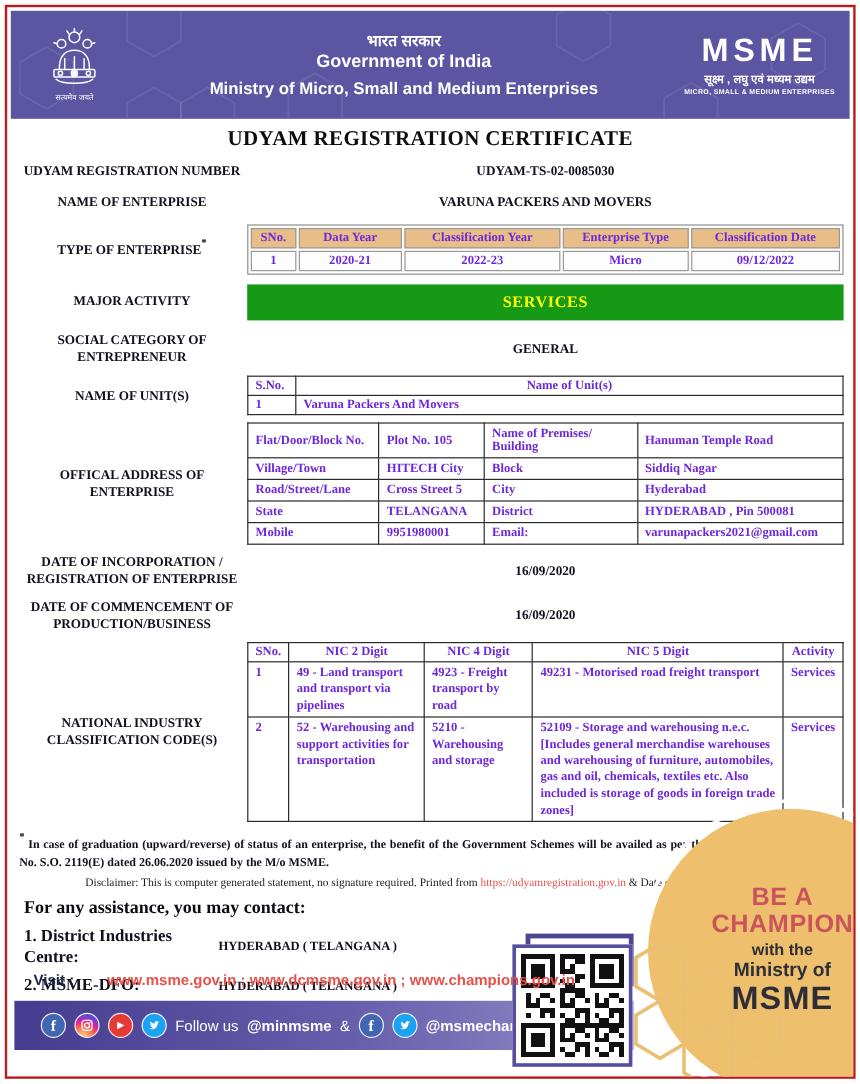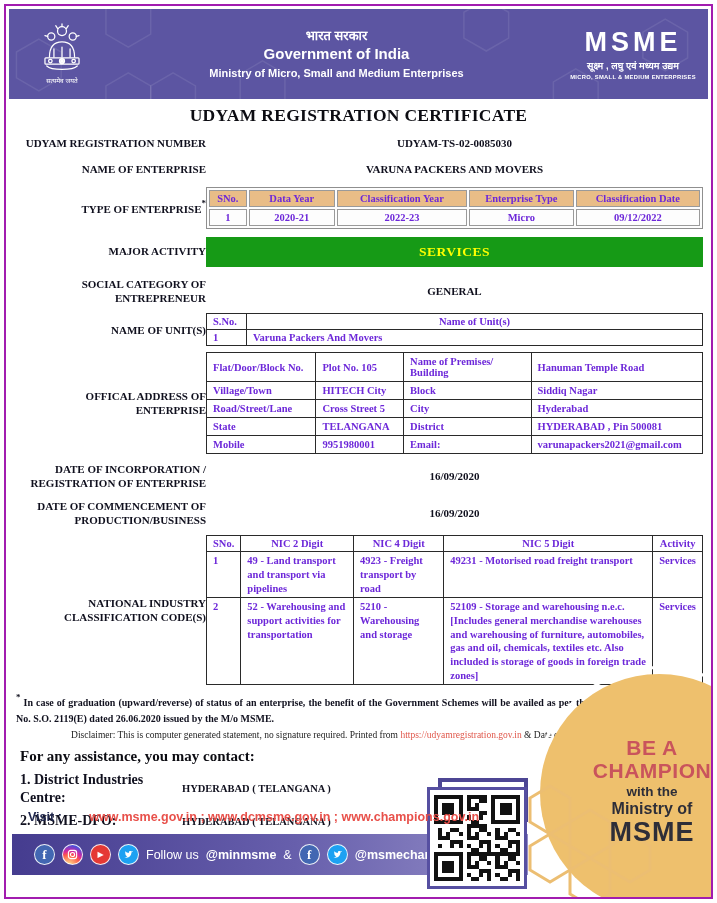--- a/index.html
+++ b/index.html
@@ -1,38 +1,38 @@
 <!DOCTYPE html>
 <html><head>
 <meta charset="utf-8">
 <style>
   html,body{margin:0;padding:0;background:#ffffff;}
   body{width:717px;height:903px;position:relative;font-family:"Liberation Serif",serif;color:#10101e;}
   .page{position:absolute;left:4px;top:4px;width:709px;height:895px;box-sizing:border-box;
-        border:2px solid #a21caf;background:#fff;overflow:hidden;}
+        border:2px solid #b91c1c;background:#fff;overflow:hidden;}
 
   
   .header{position:relative;margin:3px;height:90px;background:#5c55a2;display:flex;align-items:center;overflow:hidden;}
   .hexbg{position:absolute;left:0;top:0;width:100%;height:100%;}
   .emblem{position:relative;width:106px;display:flex;flex-direction:column;align-items:center;color:#fff;z-index:1;}
   .motto{font-size:6.5px;margin-top:1px;font-family:"Liberation Sans",sans-serif;}
   .hcenter{position:relative;flex:1;text-align:center;color:#fff;z-index:1;font-family:"Liberation Sans",sans-serif;line-height:1.2;}
   .h-hindi1{font-size:13px;font-weight:bold;}
   .h-govt{font-size:15px;font-weight:bold;margin-top:2px;}
   .h-hindi2{font-size:14px;font-weight:bold;margin-top:3px;}
-  .h-ministry{font-size:11px;font-weight:bold;margin-top:4px;}
+  .h-ministry{font-size:14px;font-weight:bold;margin-top:4px;}
   .msme{position:relative;width:150px;text-align:center;color:#fff;z-index:1;font-family:"Liberation Sans",sans-serif;}
   .msme-word{font-size:27px;font-weight:bold;letter-spacing:4px;line-height:1;}
   .msme-hindi{font-size:9.5px;font-weight:bold;margin-top:3px;}
   .msme-sub{font-size:5.8px;font-weight:bold;letter-spacing:.3px;margin-top:2px;}
 
   
   .title{margin-top:6px;text-align:center;font-size:17.5px;font-weight:bold;color:#0c0c12;letter-spacing:.3px;}
   .row{display:flex;align-items:center;margin-left:8px;margin-right:8px;}
-  .lbl{width:192px;text-align:right;font-size:11px;font-weight:bold;line-height:1.3;}
+  .lbl{width:192px;text-align:center;font-size:11px;font-weight:bold;line-height:1.3;}
   .lbl-left{text-align:left;padding-left:14px;box-sizing:border-box;}
   .val{flex:1;text-align:center;font-size:11px;font-weight:bold;}
   .vwrap{flex:1;}
   .mt6{margin-top:6px}.mt8{margin-top:8px}.mt10{margin-top:10px}.mt12{margin-top:12px}
   sup.star{font-size:9px;position:relative;top:-2px;}
 
   .activity-bar{flex:1;background:#169a16;color:#ffff00;text-align:center;font-size:13.5px;
                 font-weight:bold;padding:7px 0;letter-spacing:.5px;}
 
   

